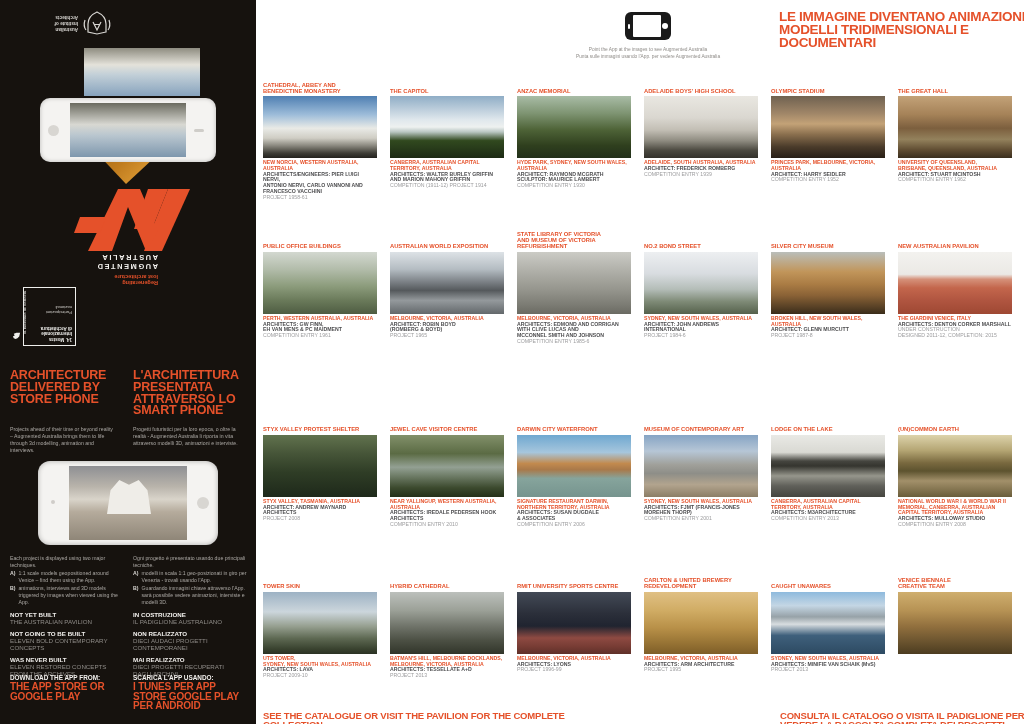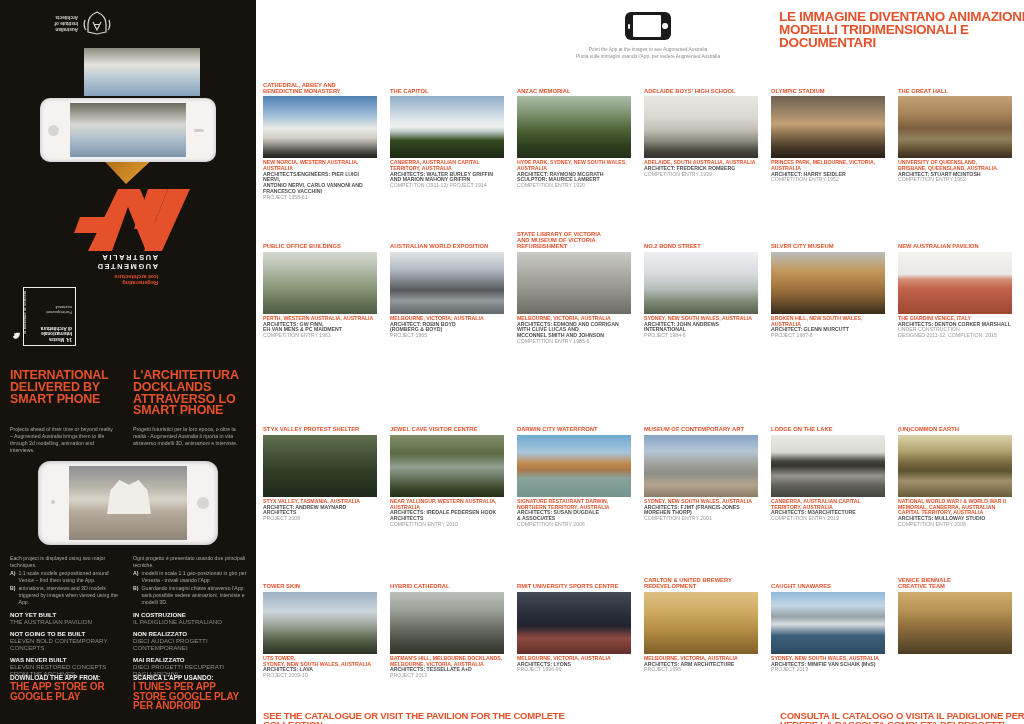--- a/index.html
+++ b/index.html
@@ -136,22 +136,22 @@
         <path d="M4 6 Q1 10 3 16 M26 6 Q29 10 27 16" stroke="#d9d7d3" stroke-width="1.2" fill="none"></path>
         <path d="M6 4 L15 2 L24 4 L24 12 Q24 20 15 24 Q6 20 6 12 Z" stroke="#d9d7d3" stroke-width="1.2" fill="none"></path>
         <path d="M11 14 L15 6 L19 14 M12.5 11.5 L17.5 11.5" stroke="#d9d7d3" stroke-width="1.2" fill="none"></path>
       </svg>
       <div class="aia-text" style="white-space:pre-line;">Australian
 Institute of
 Architects</div>
     </div>
   </div>
 
-  <div class="sb-h en">INTERNATIONAL DELIVERED BY SMART PHONE</div>
-  <div class="sb-h it">L'ARCHITETTURA DOCKLANDS ATTRAVERSO LO SMART PHONE</div>
+  <div class="sb-h en">ARCHITECTURE DELIVERED BY STORE PHONE</div>
+  <div class="sb-h it">L'ARCHITETTURA PRESENTATA ATTRAVERSO LO SMART PHONE</div>
   <div class="sb-p en">Projects ahead of their time or beyond reality – Augmented Australia brings them to life through 3d modelling, animation and interviews.</div>
   <div class="sb-p it">Progetti futuristici per la loro epoca, o oltre la realtà - Augmented Australia li riporta in vita attraverso modelli 3D, animazioni e interviste.</div>
 
   <div class="phone2">
     <div class="scr">
       <div class="arch"></div>
     </div>
     <div class="hb"></div>
     <div class="sp"></div>
   </div>

